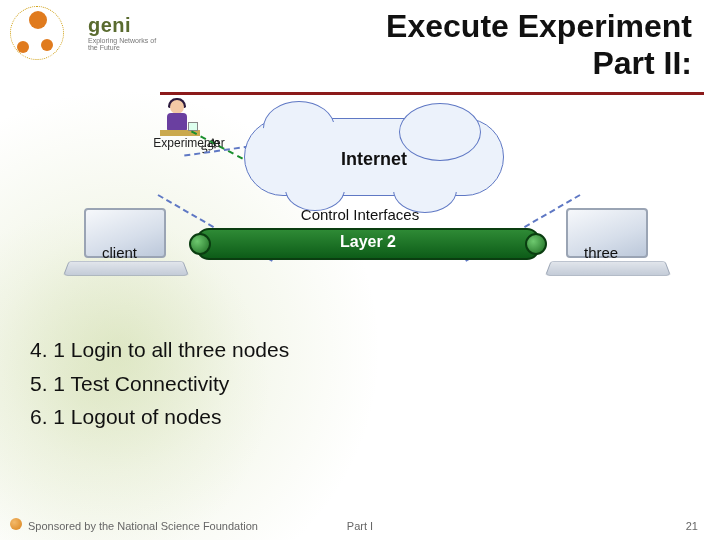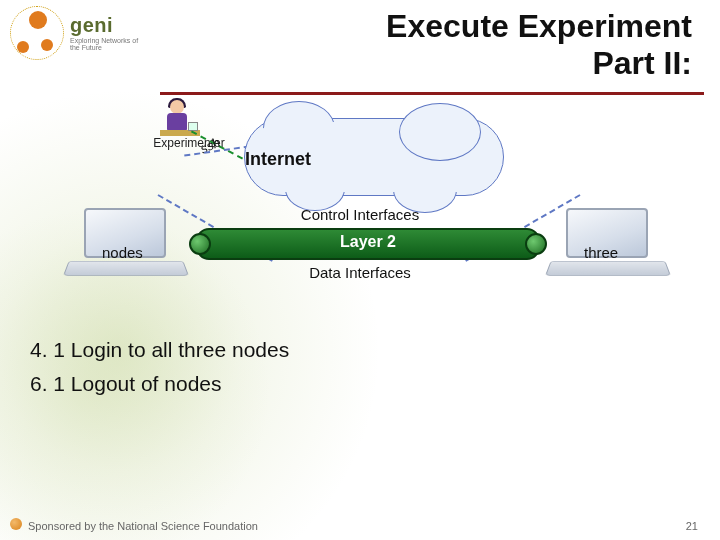--- a/index.html
+++ b/index.html
@@ -3,21 +3,21 @@
 <meta charset="utf-8">
 <style>
   *{box-sizing:border-box;margin:0;padding:0}
   body{width:720px;height:540px;font-family:Arial,Helvetica,sans-serif;position:relative;background:#fff;overflow:hidden}
   
   .bg{position:absolute;inset:0;background:
       radial-gradient(circle at 120px 350px,rgba(180,200,120,.35) 0,rgba(180,200,120,.15) 120px,transparent 260px),
       radial-gradient(circle at 90px 390px,rgba(200,215,160,.25) 0,transparent 180px);
   }
   
-  .logo{position:absolute;top:6px;left:10px;display:flex;align-items:center;gap:6px}
+  .logo{position:absolute;top:6px;left:10px;display:flex;align-items:center;gap:24px}
   .logo-mark{width:54px;height:54px;border-radius:50%;border:1px dotted #c90;position:relative;background:radial-gradient(circle at 50% 50%,#fff 0,#fff 35%,transparent 36%)}
   .logo-mark::before,.logo-mark::after{content:"";position:absolute;border-radius:50%}
   .logo-mark::before{width:18px;height:18px;background:#e07b1e;top:4px;left:18px}
   .logo-mark::after{width:12px;height:12px;background:#e07b1e;bottom:6px;left:6px;box-shadow:24px -2px 0 0 #e07b1e}
   .logo-text{display:flex;flex-direction:column;line-height:1}
   .logo-text .big{font-size:20px;font-weight:bold;color:#5a6b2f;letter-spacing:.5px}
   .logo-text .small{font-size:7px;color:#777;margin-top:2px;max-width:70px}
   
   .title{position:absolute;top:8px;right:28px;text-align:right;font-size:32px;font-weight:bold;color:#111;line-height:1.15}
   .title-rule{position:absolute;top:92px;left:160px;right:16px;height:3px;background:#8b1a1a}
@@ -35,21 +35,21 @@
   .ssh{position:absolute;top:38px;left:200px;font-size:13px;color:#111;transform:rotate(-24deg);font-style:italic}
   .ssh-line{position:absolute;top:44px;left:188px;width:58px;height:0;border-top:2px dashed #1a8f2e;transform:rotate(28deg)}
   
   .cloud{position:absolute;top:18px;left:244px;width:260px;height:78px;background:#ecf2fb;border:1.5px solid #5f78c4;border-radius:42px}
   .cloud::before,.cloud::after{content:"";position:absolute;background:#ecf2fb;border:1.5px solid #5f78c4;border-radius:50%}
   .cloud::before{width:70px;height:52px;top:-18px;left:18px}
   .cloud::after{width:80px;height:56px;top:-16px;right:22px}
   .cloud .b2{position:absolute;width:60px;height:44px;background:#ecf2fb;border:1.5px solid #5f78c4;border-radius:50%;bottom:-16px;left:40px}
   .cloud .b3{position:absolute;width:64px;height:46px;background:#ecf2fb;border:1.5px solid #5f78c4;border-radius:50%;bottom:-18px;right:46px}
   .cloud .mask{position:absolute;inset:3px;background:#ecf2fb;border-radius:38px}
-  .cloud .lbl{position:absolute;top:30px;left:0;right:0;text-align:left;font-size:18px;font-weight:bold;color:#111}
+  .cloud .lbl{position:absolute;top:30px;left:0;right:0;text-align:center;font-size:18px;font-weight:bold;color:#111}
   
   .dash{position:absolute;border-top:2px dashed #5f78c4;height:0}
   .dash.l{top:94px;left:158px;width:132px;transform:rotate(30deg);transform-origin:left}
   .dash.r{top:94px;left:448px;width:132px;transform:rotate(-30deg);transform-origin:right}
   .dash.m{top:50px;left:184px;width:66px;transform:rotate(-8deg)}
   
   .laptop{position:absolute;width:120px;height:80px}
   .laptop .scr{position:absolute;top:0;left:18px;width:82px;height:50px;background:linear-gradient(160deg,#f6f8fb,#d6deea 60%,#bcc8da);border:2px solid #9aa4b4;border-radius:4px}
   .laptop .base{position:absolute;top:48px;left:0;width:120px;height:24px;background:linear-gradient(#e2e6ec,#c4ccd8);border:1px solid #9aa4b4;border-radius:4px;transform:perspective(200px) rotateX(52deg)}
   .laptop.l{top:108px;left:66px}
@@ -121,29 +121,30 @@
   <div class="ctrl-label">Control Interfaces</div>
 
   <div class="laptop l">
       <div class="scr"></div>
       <div class="base"></div>
     </div>
   <div class="laptop r">
       <div class="scr"></div>
       <div class="base"></div>
     </div>
-  <div class="lap-label l">nodes</div>
+  <div class="lap-label l">client</div>
   <div class="lap-label r">three</div>
 
   <div class="layer2">Layer 2</div>
-  <div class="data-label">Data Interfaces</div>
 </div>
 
 <div class="steps">
   <div>4. 1 Login to all three nodes</div>
+  <div>5. 1 Test Connectivity</div>
   <div>6. 1 Logout of nodes</div>
 </div>
 
 <div class="footer">
   <div class="footer-dot"></div>
   <span class="fl">Sponsored by the National Science Foundation</span>
+  <span class="fc">Part I</span>
   <span class="fr">21</span>
 </div>
 
 </body></html>

